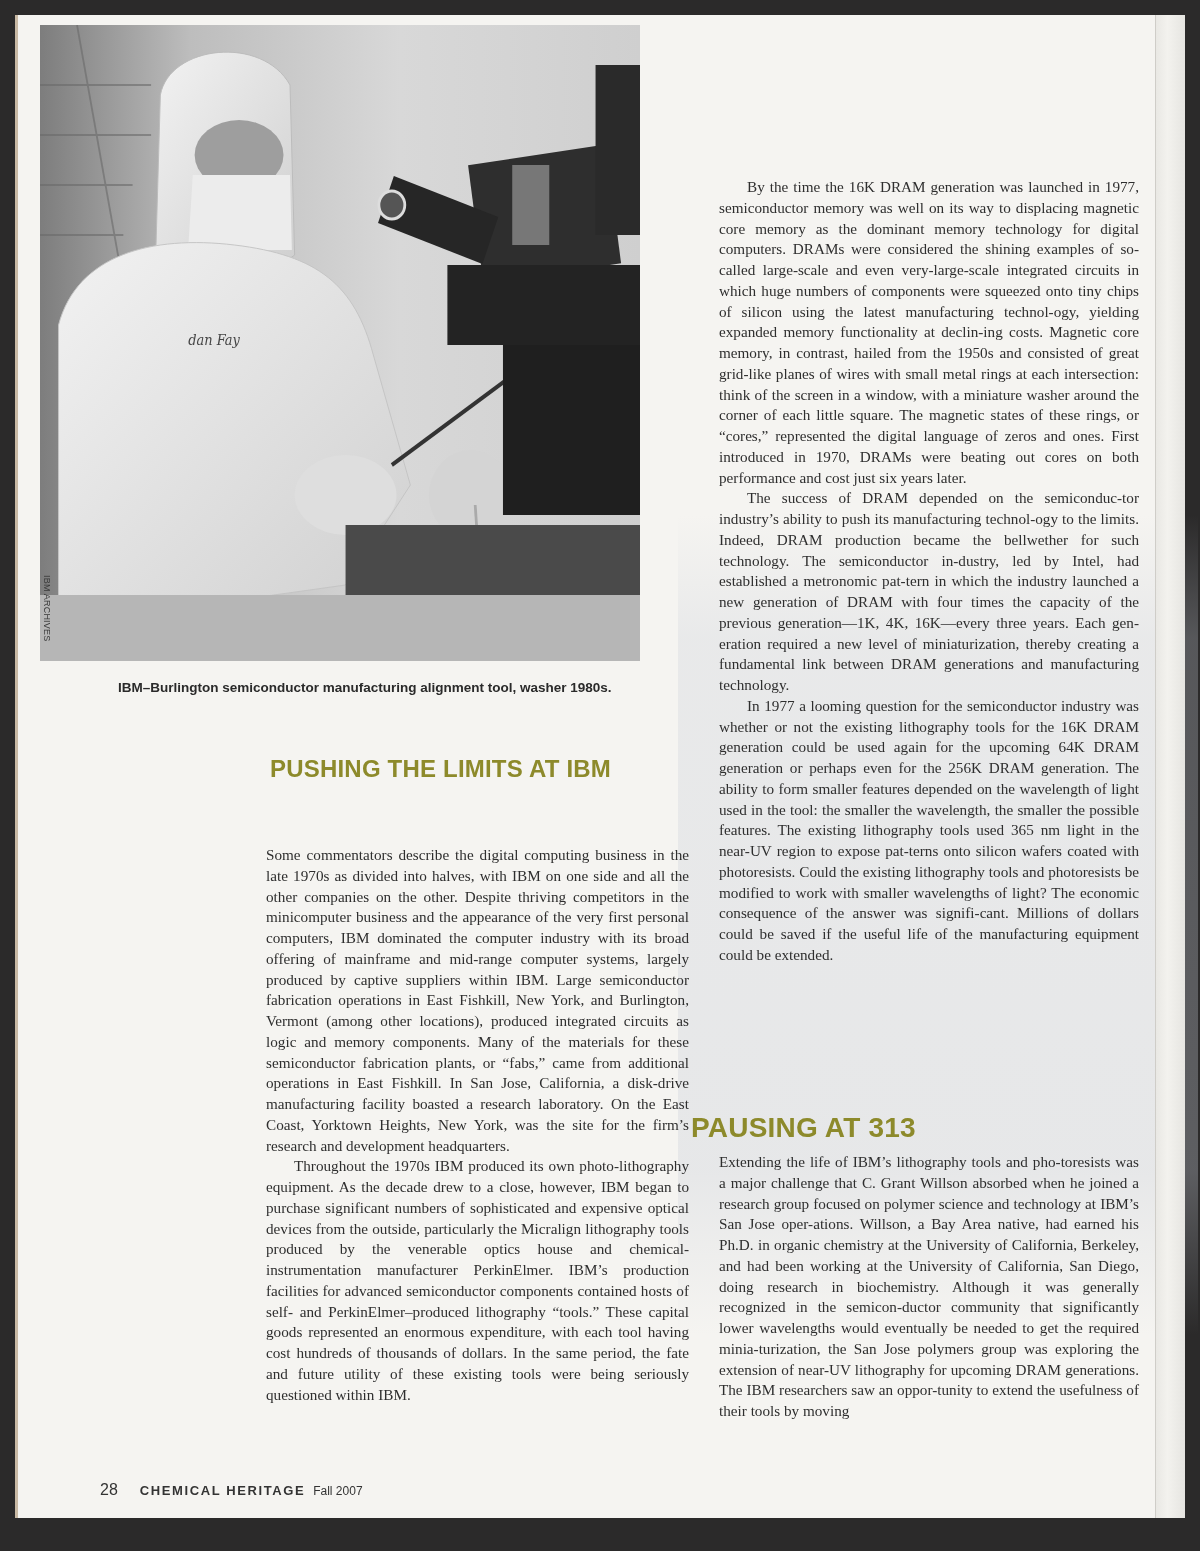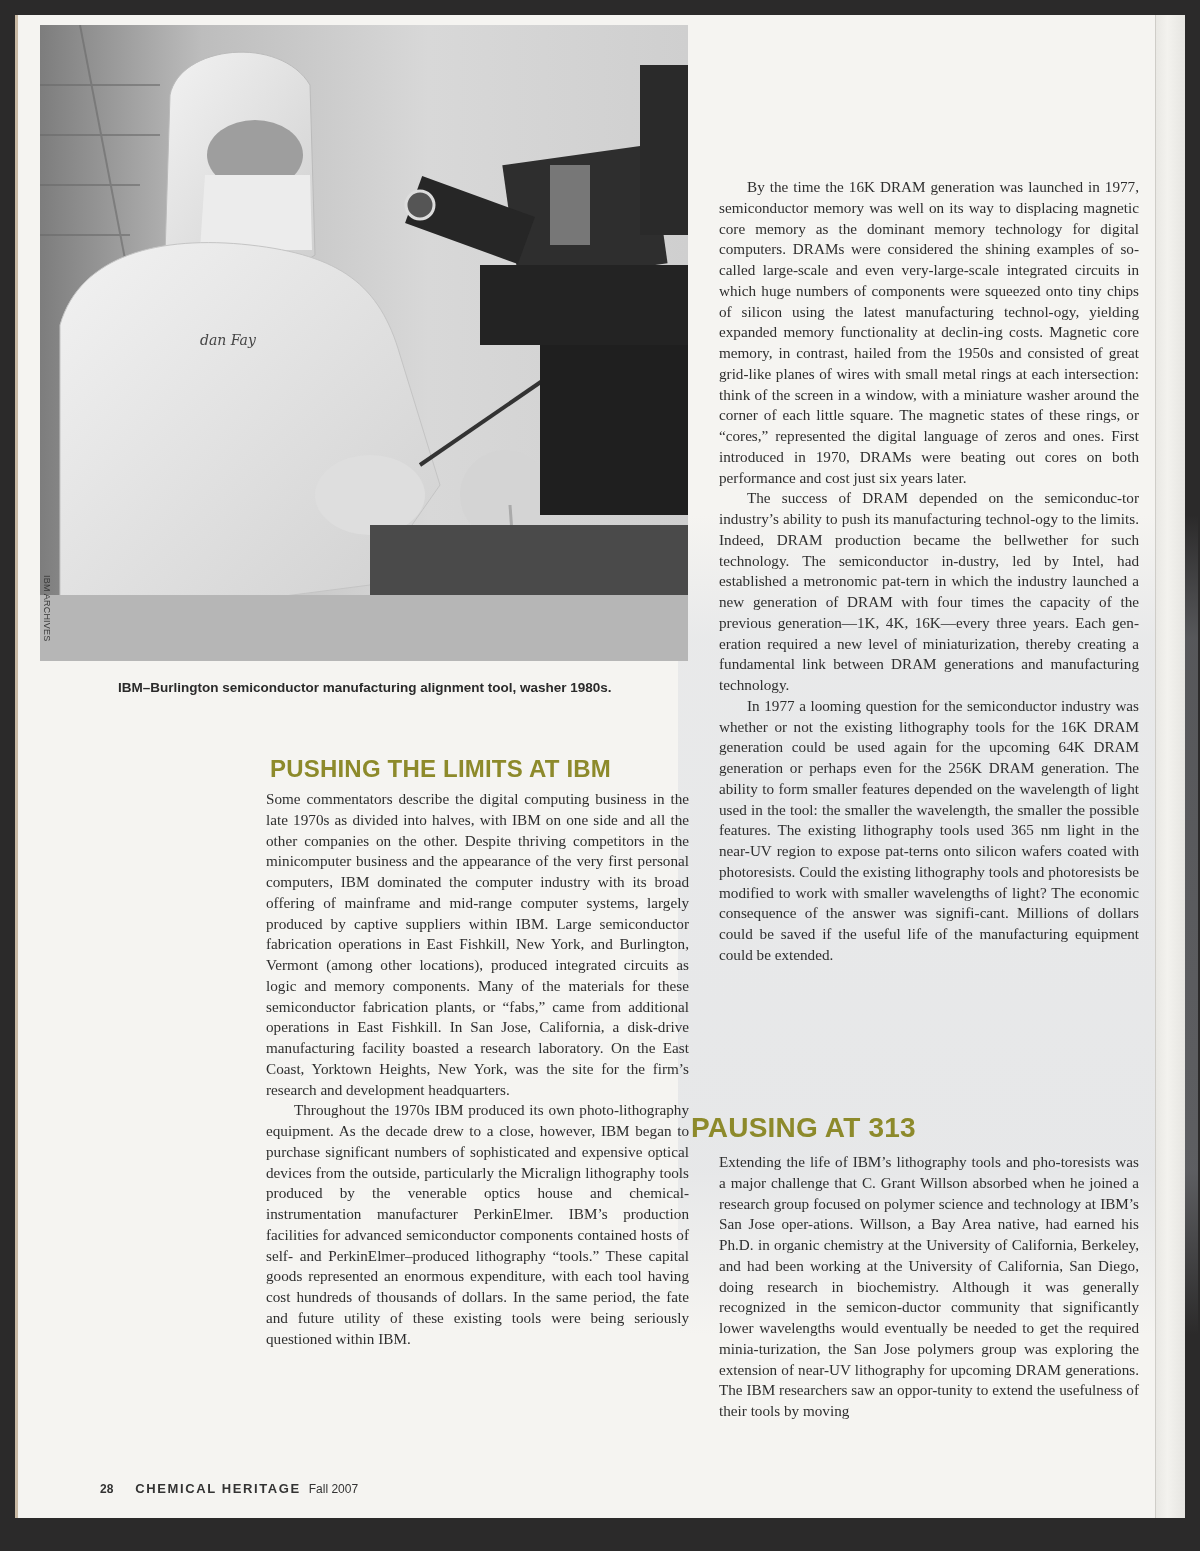--- a/index.html
+++ b/index.html
@@ -32,21 +32,21 @@
   .ghost-block {
     position: absolute; left: 660px; top: 500px; width: 520px; height: 820px;
     background: linear-gradient(180deg, rgba(200,205,215,0.0) 0%, rgba(200,205,215,0.28) 15%, rgba(200,205,215,0.32) 80%, rgba(200,205,215,0) 100%);
     pointer-events: none;
   }
 
   
   .photo {
     position: absolute;
     left: 22px; top: 10px;
-    width: 648px; height: 636px;
+    width: 600px; height: 636px;
     overflow: hidden;
     background: #15803d;
   }
   .photo svg { width: 100%; height: 100%; display: block; }
   .credit-wrap {
     position: absolute; left: 24px; top: 560px; width: 16px; height: 86px;
   }
   .credit-wrap span {
     display: block;
     writing-mode: vertical-rl;
@@ -77,32 +77,32 @@
   .col {
     position: absolute;
     font-size: 15.2px;
     line-height: 20.75px;
     color: #2e2e2e;
     text-align: justify;
     hyphens: manual;
   }
   .col p { text-indent: 0; }
   .col p.indent { text-indent: 28px; }
-  .col-left { left: 248px; top: 774px; width: 423px; }
+  .col-left { left: 248px; top: 830px; width: 423px; }
   .col-right-top { left: 701px; top: 162px; width: 420px; }
   .col-right-bottom { left: 701px; top: 1137px; width: 420px; }
 
   .footer {
     position: absolute;
     left: 82px; top: 1466px;
     font-family: "Liberation Sans", "DejaVu Sans", sans-serif;
     display: flex; align-items: baseline; gap: 22px;
     color: #333;
   }
-  .footer .pg { font-weight: bold; font-size: 12px; }
+  .footer .pg { font-weight: normal; font-size: 16px; }
   .footer .mag { font-weight: bold; font-size: 13px; letter-spacing: 1.6px; text-align: right; }
   .footer .issue { font-size: 12px; margin-left: -14px; }
 </style>
 </head>
 <body>
 
 <div class="page">
   <div class="ghost-block"></div>
 
   <div class="photo">

